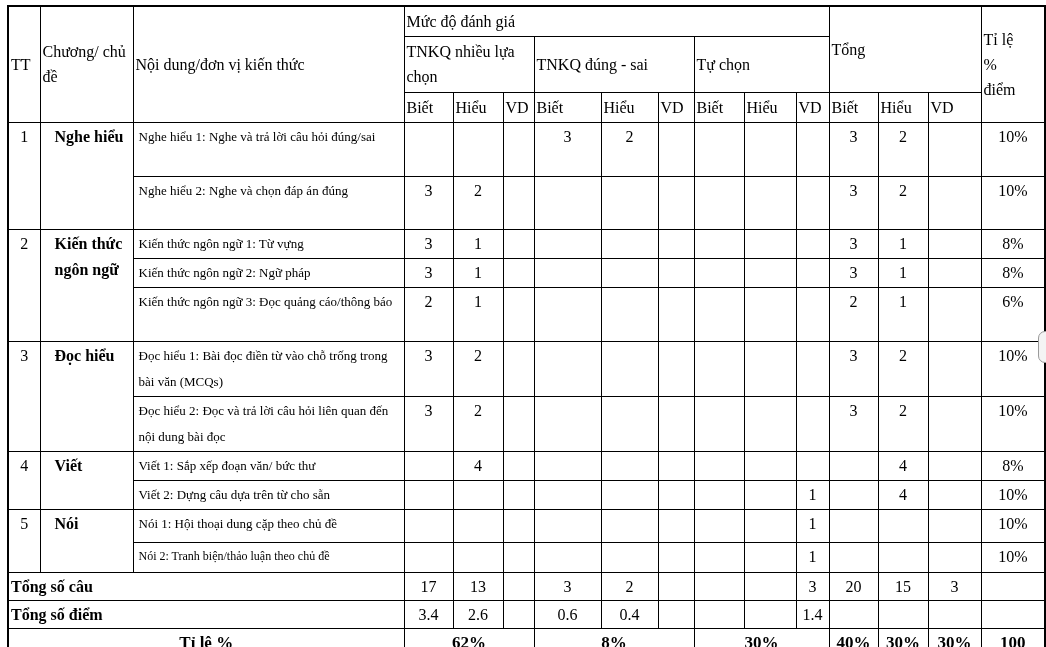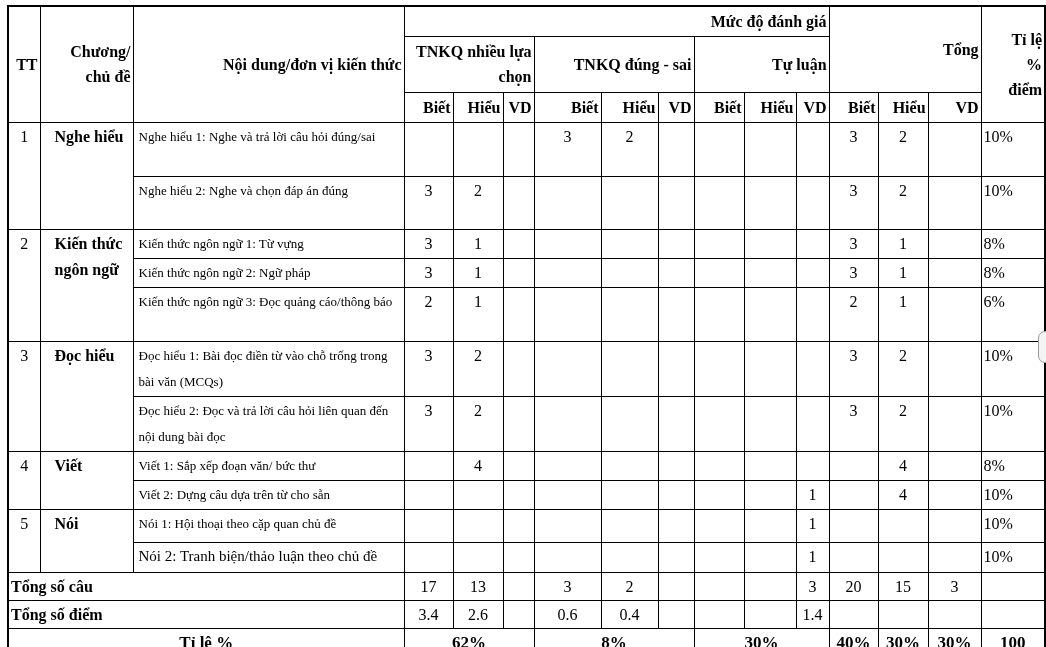--- a/index.html
+++ b/index.html
@@ -11,38 +11,38 @@
   table.matrix{
     border-collapse:collapse;table-layout:fixed;
     position:absolute;left:7px;top:5px;width:1037px;
     border:2px solid #000;
   }
   .matrix th,.matrix td{
     border:1px solid #000;padding:1px 2px;overflow:hidden;
     font-size:16px;
   }
   .matrix th{
-    font-weight:bold;text-align:right;vertical-align:middle;line-height:25px;
+    font-weight:normal;text-align:left;vertical-align:middle;line-height:25px;
   }
   .matrix td{vertical-align:top;}
   tr.hr1{height:30px;}
   tr.hr2{height:56px;}
   tr.hr3{height:30px;}
   tr.rh54{height:54px;}
   tr.rh53{height:53px;}
   tr.rh27{height:27px;}
   tr.rh33{height:33px;}
   tr.rh30{height:30px;}
   tr.fr{height:28px;}
   td.cell-tt{text-align:center;line-height:25px;}
   td.cell-chapter{font-weight:bold;text-align:left;padding-left:14px;line-height:26px;}
   td.cell-content{text-align:left;padding-left:5px;font-size:13px;line-height:26px;}
   td.cell-num{text-align:center;line-height:25px;}
-  td.cell-pct{line-height:25px;margin-top:36px;}
-  td.small-text{font-size:15px;line-height:24px;}
+  td.cell-pct{text-align:center;line-height:25px;margin-top:36px;}
+  td.small-text{font-size:12px;line-height:24px;}
   td.footer-label{font-weight:bold;vertical-align:middle;line-height:25px;}
   td.footer-val{text-align:center;vertical-align:middle;line-height:25px;}
   tr.ratio-row td{font-weight:bold;text-align:center;vertical-align:middle;font-size:17px;line-height:26px;}
   .pct-line{display:block;line-height:25px;}
   .scroll-thumb{
     position:absolute;left:1038px;top:331px;width:16px;height:30px;
     border:1px solid #9a9a9a;border-radius:7px;background:#f4f4f4;
   }
 </style>
 </head>
@@ -77,21 +77,21 @@
     <th colspan="3" rowspan="2">Tổng</th>
     <th rowspan="3">
       <span class="pct-line">Tỉ lệ</span>
       <span class="pct-line">%</span>
       <span class="pct-line">điểm</span>
     </th>
   </tr>
   <tr class="hr2">
     <th colspan="3">TNKQ nhiều lựa chọn</th>
     <th colspan="3">TNKQ đúng - sai</th>
-    <th colspan="3">Tự luận</th>
+    <th colspan="3">Tự chọn</th>
   </tr>
   <tr class="hr3">
     <th>Biết</th>
     <th>Hiểu</th>
     <th>VD</th>
     <th>Biết</th>
     <th>Hiểu</th>
     <th>VD</th>
     <th>Biết</th>
     <th>Hiểu</th>
@@ -253,21 +253,21 @@
     <td class="cell-num">1</td>
     <td class="cell-num"></td>
     <td class="cell-num">4</td>
     <td class="cell-num"></td>
     <td class="cell-pct">10%</td>
   </tr>
 
   <tr class="rh33">
     <td rowspan="2" class="cell-tt">5</td>
     <td rowspan="2" class="cell-chapter">Nói</td>
-    <td class="cell-content">Nói 1: Hội thoại theo cặp quan chủ đề</td>
+    <td class="cell-content">Nói 1: Hội thoại dung cặp theo chủ đề</td>
     <td class="cell-num"></td>
     <td class="cell-num"></td>
     <td class="cell-num"></td>
     <td class="cell-num"></td>
     <td class="cell-num"></td>
     <td class="cell-num"></td>
     <td class="cell-num"></td>
     <td class="cell-num"></td>
     <td class="cell-num">1</td>
     <td class="cell-num"></td>

